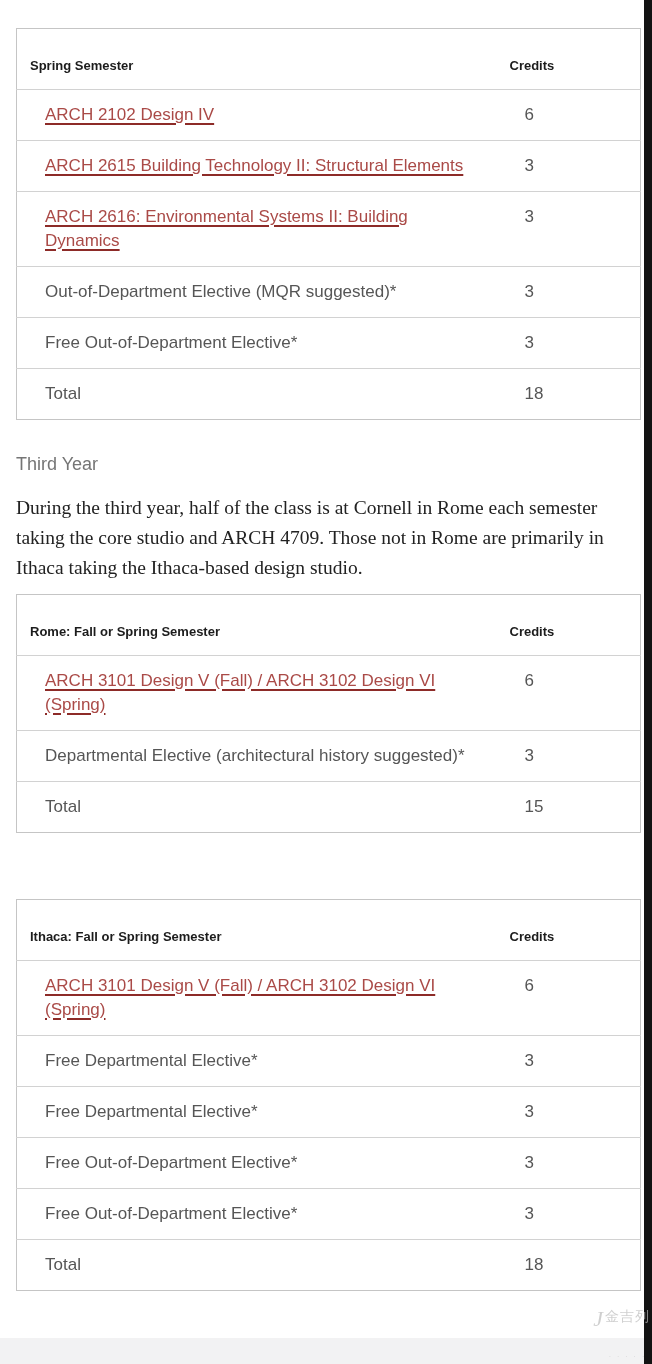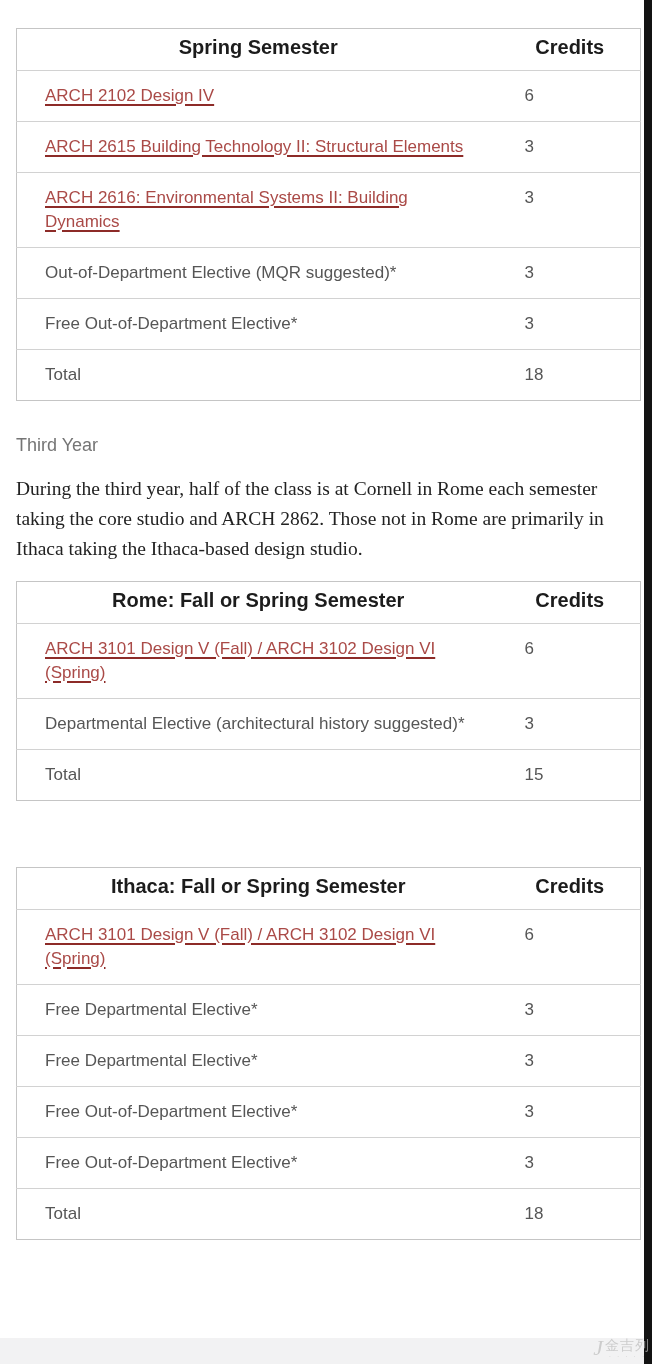--- a/index.html
+++ b/index.html
@@ -34,25 +34,25 @@
   table.course-table {
     width: 624px;
     table-layout: fixed;
     border-collapse: collapse;
     background: #ffffff;
     border: 1px solid #c5c5c5;
   }
   table.course-table col.c1 { width: 480px; }
   table.course-table col.c2 { width: 144px; }
   .course-table th {
-    text-align: center;
-    font-size: 20px;
+    text-align: left;
+    font-size: 13px;
     font-weight: bold;
     color: #1c1c1c;
-    padding: 6px 10px 11px 13px;
+    padding: 25px 10px 11px 13px;
     line-height: 24px;
   }
   .course-table td {
     font-size: 17px;
     color: #565656;
     padding: 13px 12px 13px 28px;
     line-height: 24px;
     vertical-align: top;
   }
   .course-table tr + tr th,
@@ -74,41 +74,41 @@
     margin: 34px 0 0 0;
   }
   .section-paragraph {
     font-family: "Liberation Serif", serif;
     font-size: 19.5px;
     line-height: 30px;
     color: #222222;
     margin: 17px 0 0 0;
     padding-right: 10px;
   }
-  .tbl-2 { margin-top: 17px; }
+  .tbl-2 { margin-top: 11px; }
   .tbl-3 { margin-top: 66px; }
   .watermark {
     position: absolute;
     right: 2px;
     bottom: 3px;
     z-index: 7;
     display: flex;
     align-items: flex-start;
     opacity: 0.7;
     color: #b5b5b5;
   }
   .wm-logo {
     font-family: "Liberation Serif", serif;
     font-style: italic;
     font-size: 22px;
     line-height: 22px;
     margin-right: 2px;
     color: #bcbcbc;
   }
-  .wm-right { display: flex; flex-direction: column; }
+  .wm-right { display: flex; flex-direction: column; gap: 29px; }
   .wm-text {
     font-size: 14px;
     line-height: 16px;
     letter-spacing: 1px;
     color: #bcbcbc;
   }
   .wm-dots {
     font-size: 7px;
     line-height: 8px;
     letter-spacing: 2px;
@@ -153,21 +153,21 @@
         <td>3</td>
       </tr>
       <tr>
         <td>Total</td>
         <td>18</td>
       </tr>
     </tbody>
       </table>
 
     <h2 class="section-heading">Third Year</h2>
-    <p class="section-paragraph">During the third year, half of the class is at Cornell in Rome each semester taking the core studio and ARCH 2862. Those not in Rome are primarily in Ithaca taking the Ithaca-based design studio.</p>
+    <p class="section-paragraph">During the third year, half of the class is at Cornell in Rome each semester taking the core studio and ARCH 4709. Those not in Rome are primarily in Ithaca taking the Ithaca-based design studio.</p>
 
     <table class="course-table tbl-2">
       <colgroup>
           <col class="c1">
           <col class="c2">
         </colgroup>
       <tbody>
           <tr>
         <th>Rome: Fall or Spring Semester</th>
         <th>Credits</th>

